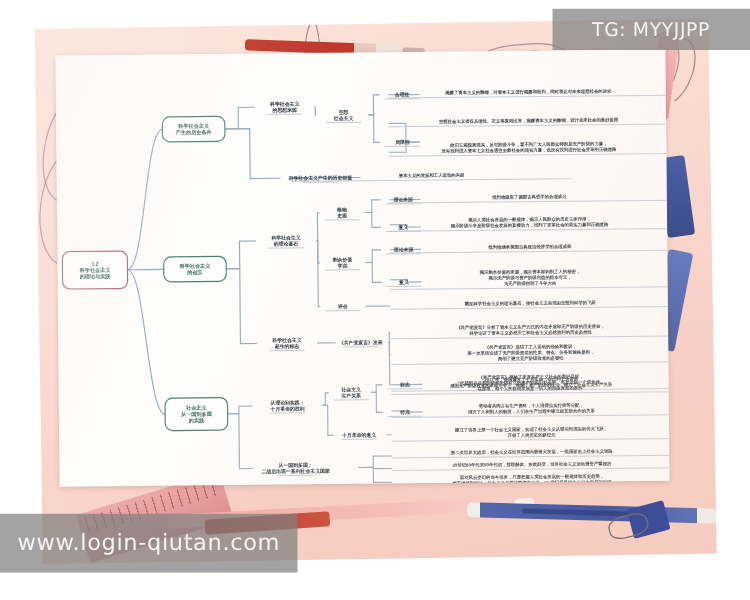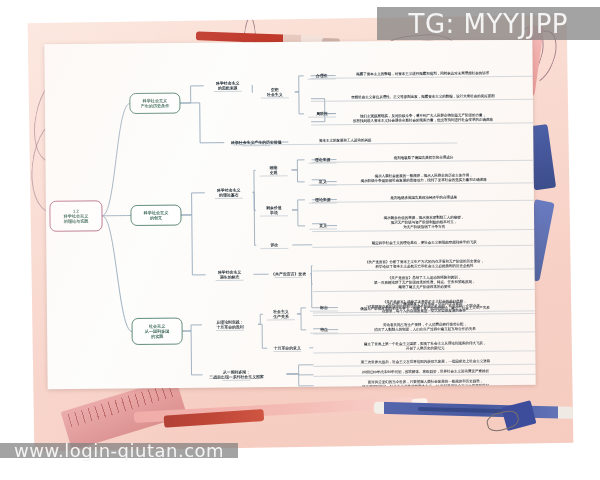--- a/index.html
+++ b/index.html
@@ -116,24 +116,24 @@
   
   .wm{
     position:absolute;
     background:rgba(128,128,128,.72);
     color:#f4f4f4;
     font-family:"DejaVu Sans","Liberation Sans",sans-serif;
     letter-spacing:.5px;
     display:flex;align-items:center;
   }
   #wm-tg{
-    right:0;top:7px;height:33px;padding:0 32px;font-size:26px;
+    right:0;top:7px;height:33px;padding:0 32px;font-size:15px;
   }
   #wm-url{
-    left:0;bottom:22px;height:15px;padding:0 14px;font-size:18px;
+    left:0;bottom:22px;height:47px;padding:0 14px;font-size:18px;
   }
 
   
   .nlabel{font-family:"Liberation Sans","DejaVu Sans",sans-serif;}
 </style>
 </head>
 <body>
 
 <div id="photo">
 

